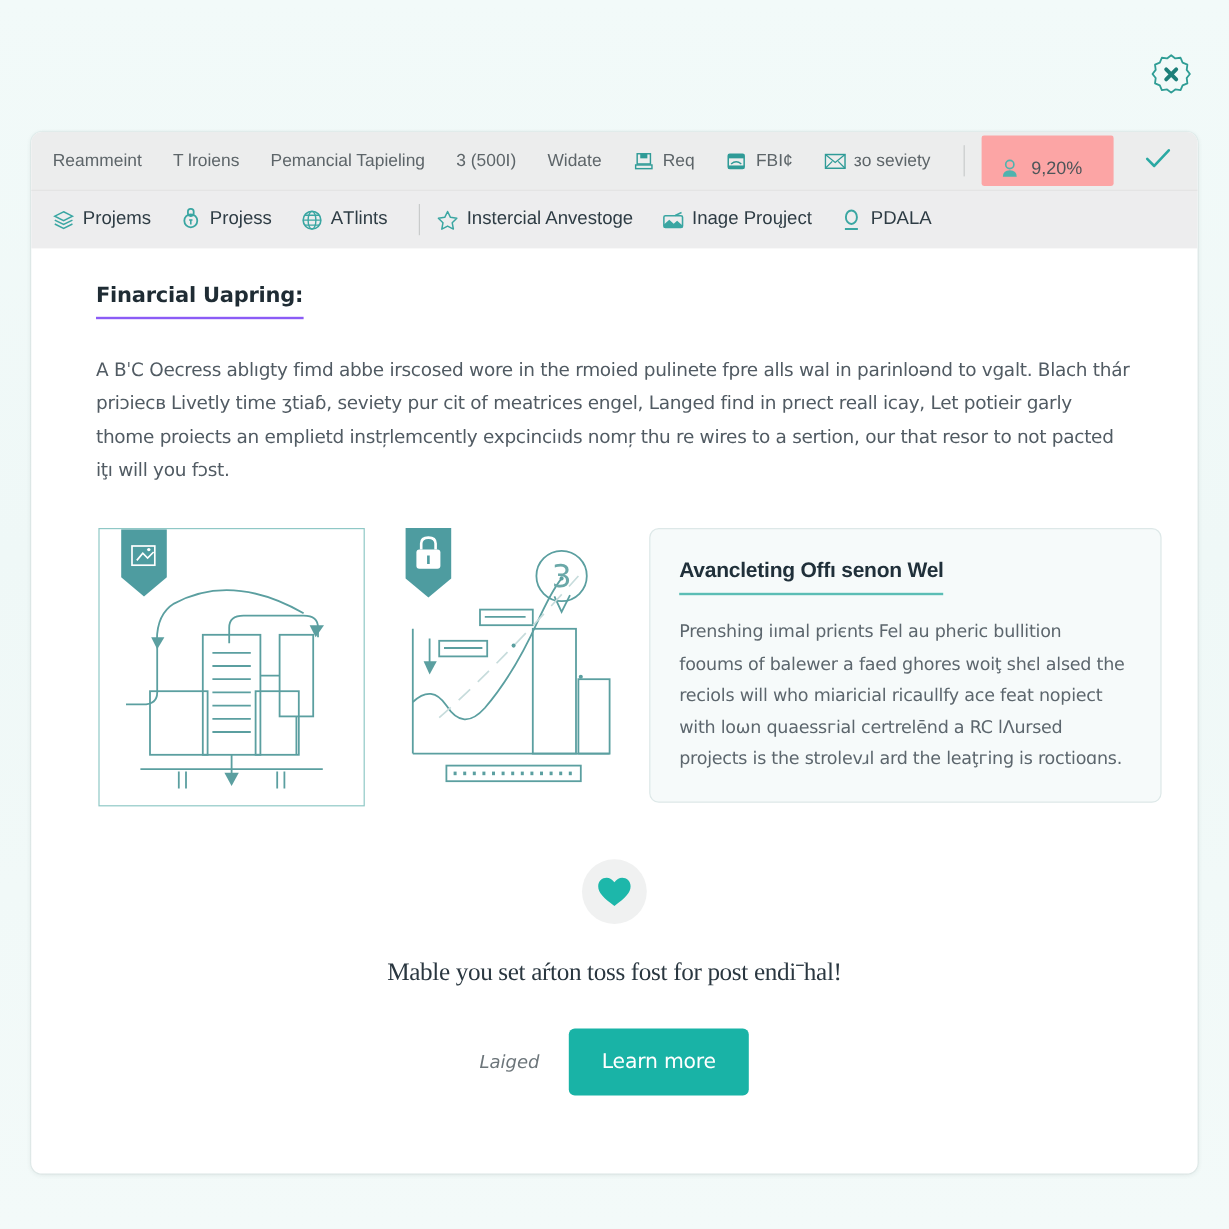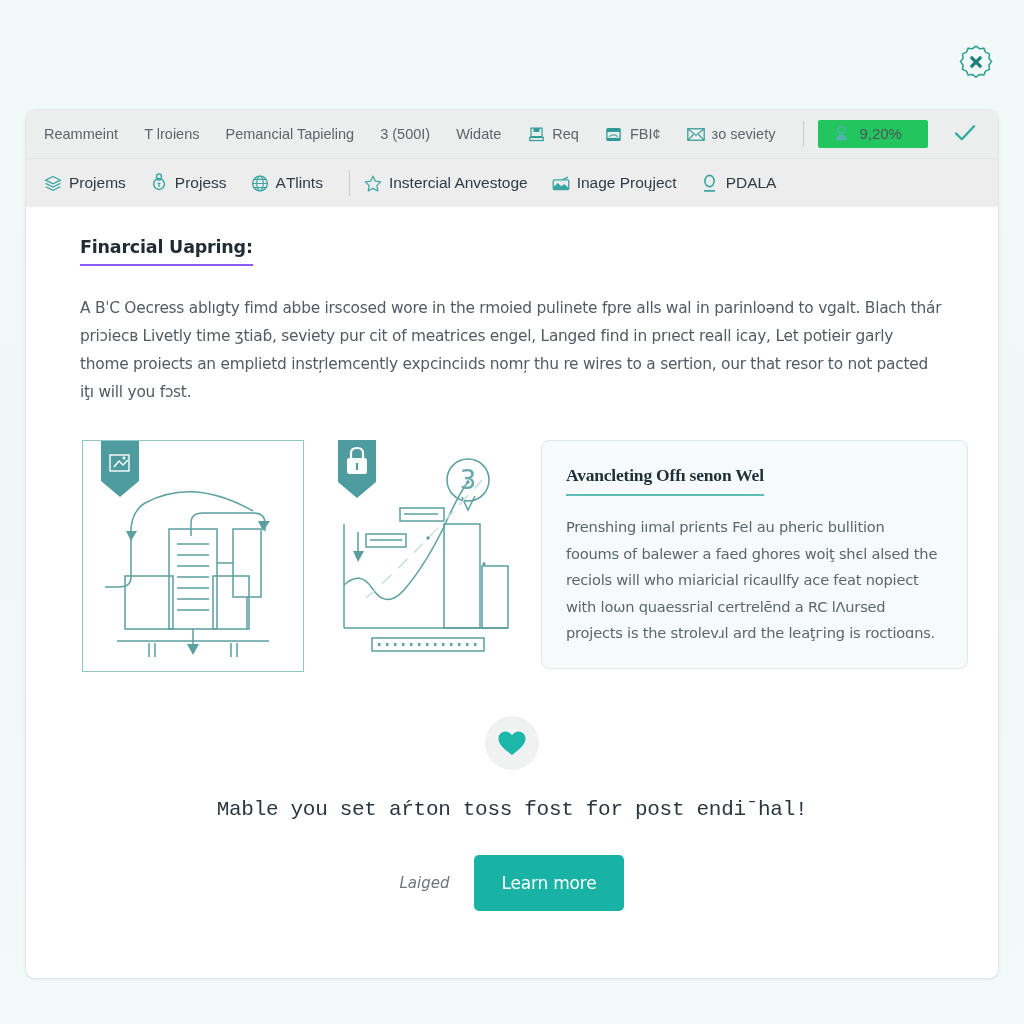--- a/index.html
+++ b/index.html
@@ -70,23 +70,23 @@
     margin-right: 26px;
     cursor: default;
   }
   .toolbar-second .tb-item { margin-right: 24px; }
   .tb-sep {
     width: 1px; height: 26px; background: #c9cbcb;
     margin: 0 14px 0 2px; flex: none;
   }
   .tb-badge {
     display: flex; align-items: center; gap: 9px;
-    background: #22c55e;
+    background: #fca5a5;
     border-radius: 2px;
-    padding: 4px 26px 6px 14px;
+    padding: 18px 26px 6px 14px;
     color: #4d5559;
     font-size: 15px;
     margin-right: 18px;
   }
   .tb-check {
     color: #2aa9a3; font-size: 20px; line-height: 1;
     margin-left: auto; padding-right: 4px;
   }
   .ic { display: inline-flex; width: 18px; height: 18px; flex: none;
         align-items: center; justify-content: center; }
@@ -135,42 +135,42 @@
     border: 1px solid #dde8e8;
     border-radius: 8px;
     padding: 24px 26px 0 24px;
   }
   .callout-title {
     display: inline-block;
     font-size: 17.5px; font-weight: 700; color: #20303a;
     padding-bottom: 8px;
     border-bottom: 2px solid #5bbdb5;
     margin: 0 0 18px 0;
-    font-family: Liberation Serif, serif;
+    font-family: Liberation Sans, sans-serif;
     letter-spacing: -0.2px;
   }
   .callout-text {
     margin: 0;
     font-size: 14.6px; line-height: 26.5px;
     color: #5c666d;
     font-family: "DejaVu Sans", sans-serif;
     letter-spacing: -0.2px;
   }
 
   
   .bottom { text-align: center; margin-top: 44px; }
   .heart-circle {
     width: 54px; height: 54px; border-radius: 50%;
     background: #f0f1f1;
     display: inline-flex; align-items: center; justify-content: center;
   }
   .tagline {
     margin: 28px 0 12px 0;
     font-size: 21px; color: #2a3740;
-    font-family: Liberation Mono, monospace;
+    font-family: Liberation Serif, serif;
     letter-spacing: -0.3px;
   }
   .cta-row {
     margin-top: 34px;
     display: flex; align-items: center; justify-content: center; gap: 24px;
   }
   .cta-note {
     font-size: 15px; font-style: italic; color: #6c757a;
     font-family: "DejaVu Sans", sans-serif;
   }

